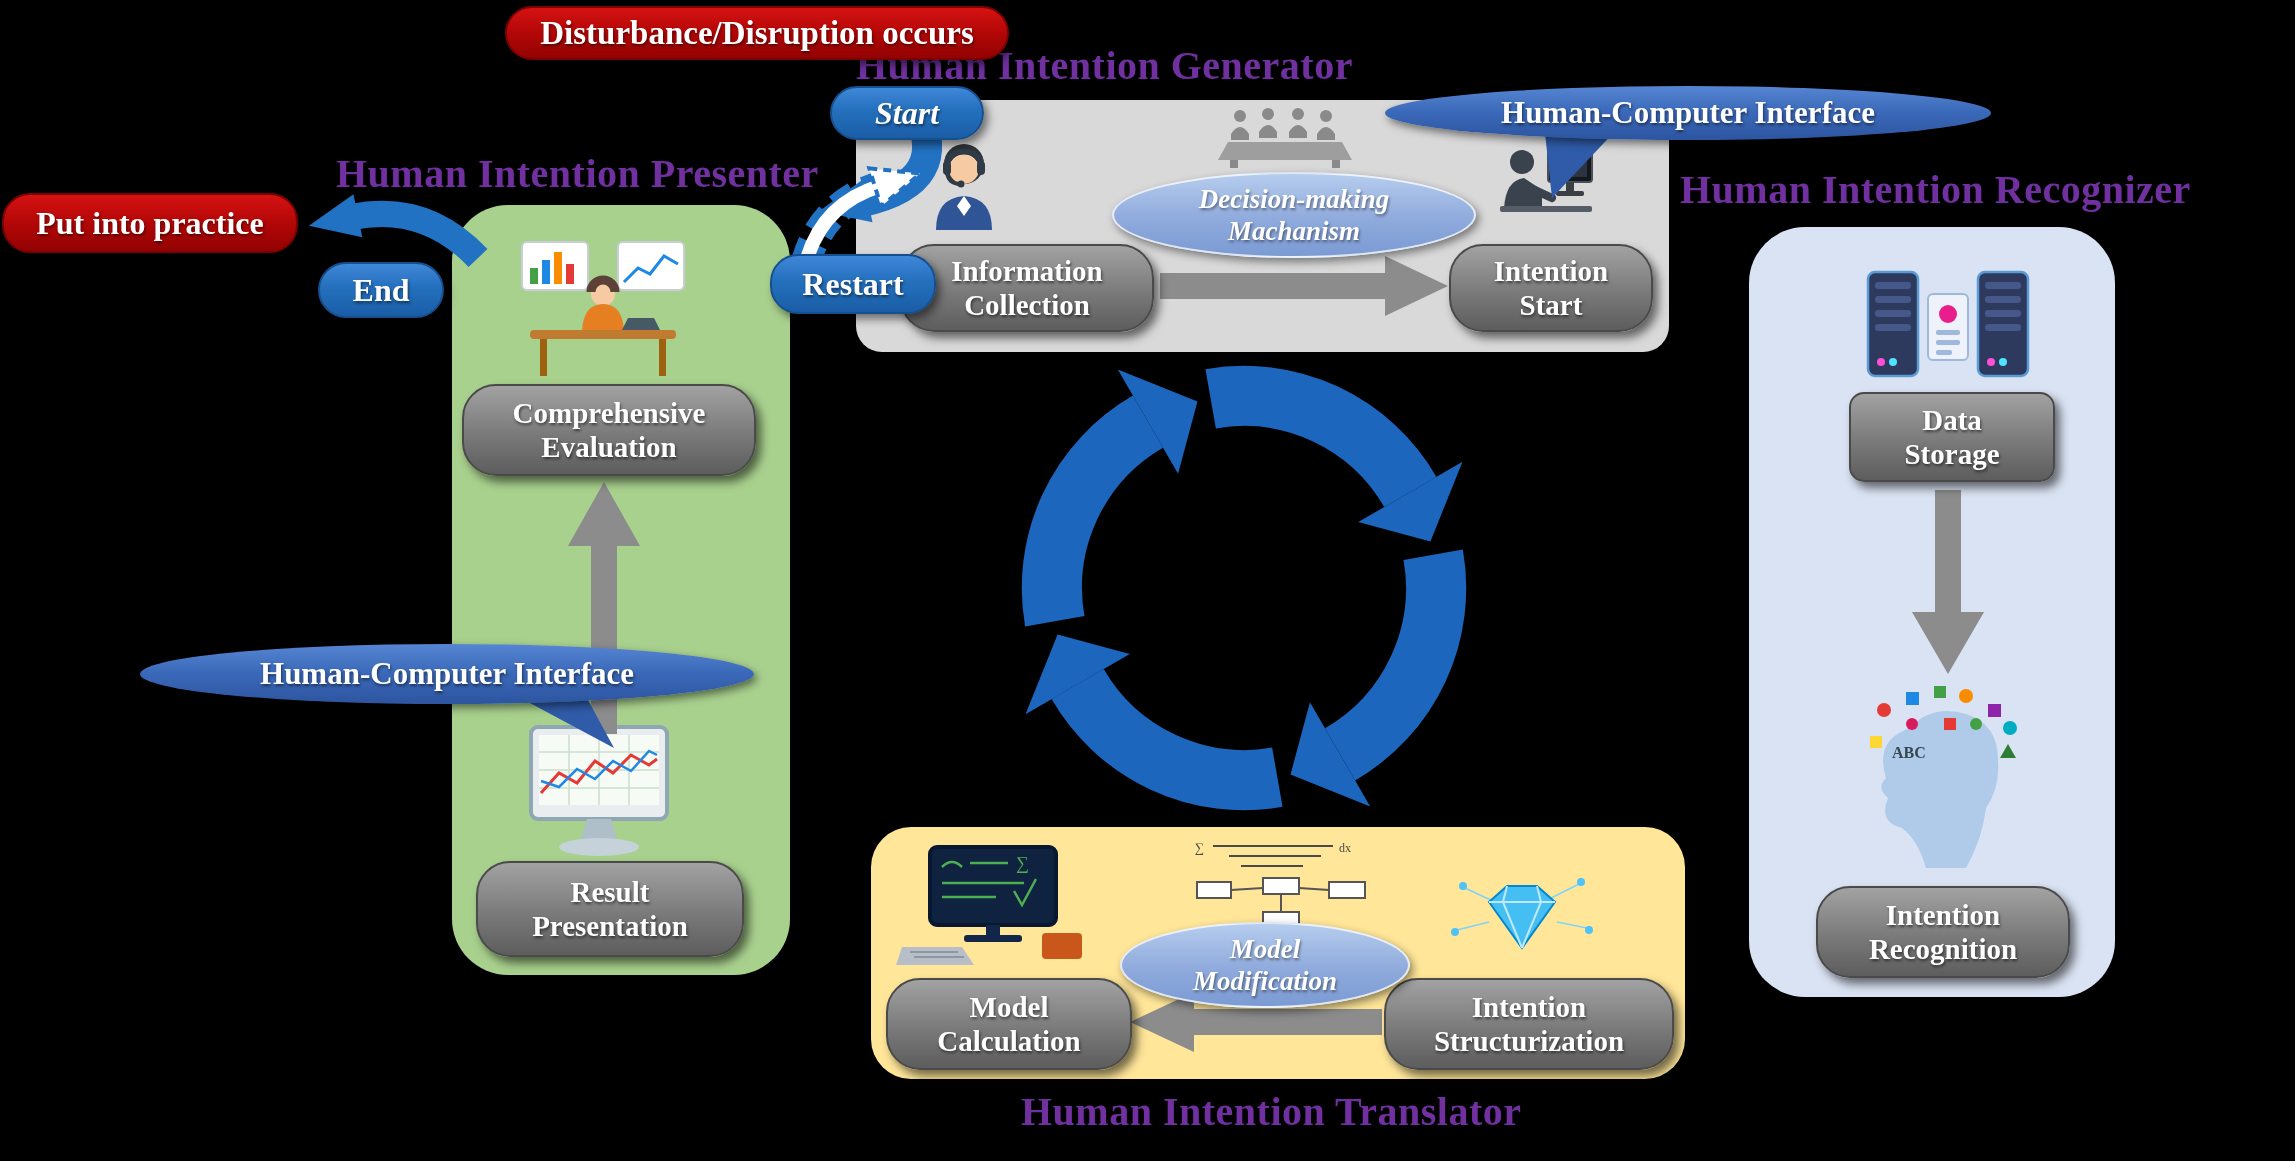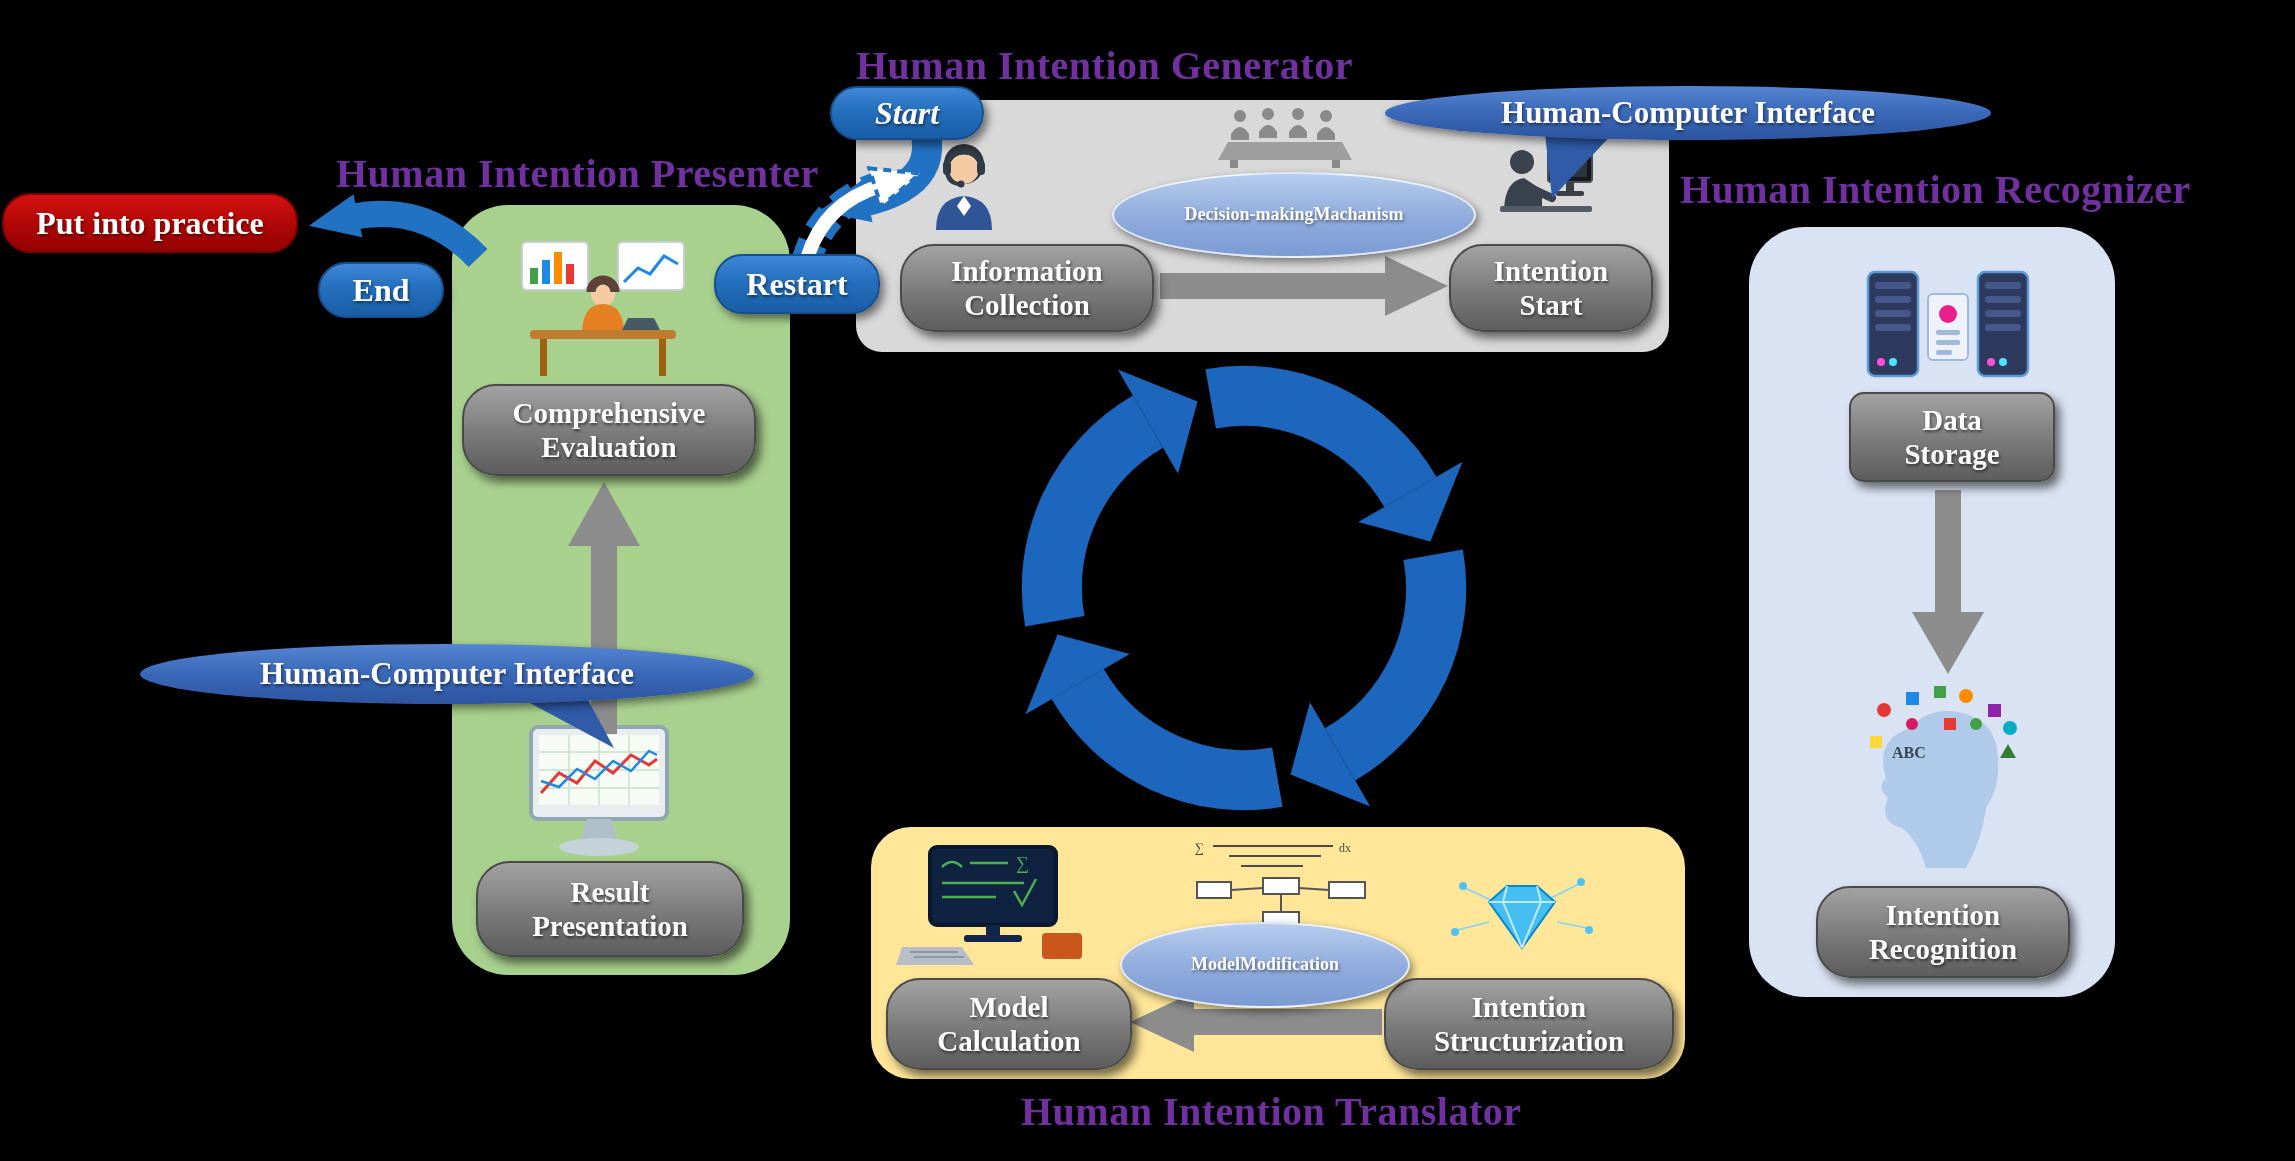--- a/index.html
+++ b/index.html
@@ -32,26 +32,26 @@
          color:#fff;font-weight:bold;border-radius:28px;
          background:linear-gradient(180deg,#d51212 0%,#b30707 50%,#930202 100%);
          border:2px solid #7c0202;box-shadow:4px 5px 9px rgba(0,0,0,.5);
          text-shadow:1px 2px 3px rgba(0,0,0,.5);}
 
   .hci{position:absolute;z-index:5;display:flex;align-items:center;justify-content:center;
          color:#fff;font-weight:bold;font-size:31px;border-radius:50%;
          background:linear-gradient(180deg,#5585d3 0%,#3a68b8 50%,#2d55a0 100%);
          box-shadow:3px 4px 8px rgba(0,0,0,.5);text-shadow:1px 2px 3px rgba(0,0,0,.5);}
 
-  .lightellipse{position:absolute;z-index:3;display:flex;flex-direction:row;align-items:center;
-         justify-content:center;color:#fff;font-weight:bold;font-size:18px;line-height:1.2;
+  .lightellipse{position:absolute;z-index:3;display:flex;flex-direction:column;align-items:center;
+         justify-content:center;color:#fff;font-weight:bold;font-size:27px;line-height:1.2;
          border-radius:50%;text-align:center;
          background:linear-gradient(180deg,#b6cdee 0%,#8FAADC 55%,#7b9bd4 100%);
          border:2px solid rgba(255,255,255,.75);box-shadow:3px 4px 8px rgba(0,0,0,.45);
-         text-shadow:1px 2px 3px rgba(0,0,0,.45);}
+         text-shadow:1px 2px 3px rgba(0,0,0,.45);font-style:italic;}
 
   .icon{position:absolute;z-index:2;}
   .icon svg{display:block;width:100%;height:100%;}
   .arrowsvg{position:absolute;z-index:2;}
   .overlay{position:absolute;left:0;top:0;z-index:4;pointer-events:none;}
   .cycle{position:absolute;z-index:2;}
 </style>
 </head>
 <body>
 
@@ -348,19 +348,20 @@
     <polygon points="498,686 588,700 614,748" fill="#2F5BA8"></polygon>
     <path d="M 478 258 Q 425 202 352 217" stroke="#2272C3" stroke-width="26" fill="none" marker-end="url(#mBlue)"></path>
     <path d="M 916 108 Q 954 182 862 202" stroke="#2272C3" stroke-width="30" fill="none" marker-end="url(#mBlue)"></path>
     <path d="M 806 262 Q 822 204 880 186" stroke="#2272C3" stroke-width="30" fill="none" stroke-dasharray="20 12"></path>
     <path d="M 806 262 Q 822 204 880 186" stroke="#ffffff" stroke-width="14" fill="none" marker-end="url(#mDash)"></path>
   </svg>
 
   <div class="hci" style="left:1385px;top:86px;width:606px;height:54px;">Human-Computer Interface</div>
   <div class="hci" style="left:140px;top:644px;width:614px;height:60px;">Human-Computer Interface</div>
 
+  <div class="redpill" style="left:505px;top:6px;width:500px;height:50px;font-size:33px;">Disturbance/Disruption occurs</div>
   <div class="redpill" style="left:2px;top:193px;width:292px;height:56px;font-size:32px;">Put into practice</div>
 
   <div class="bluepill" style="left:830px;top:86px;width:150px;height:50px;font-size:32px;font-style:italic;">Start</div>
   <div class="bluepill" style="left:318px;top:262px;width:122px;height:52px;font-size:32px;">End</div>
-  <div class="bluepill" style="left:714px;top:254px;width:162px;height:56px;font-size:32px;">Restart</div>
+  <div class="bluepill" style="left:770px;top:254px;width:162px;height:56px;font-size:32px;">Restart</div>
 
 </div>
 
 </body></html>

